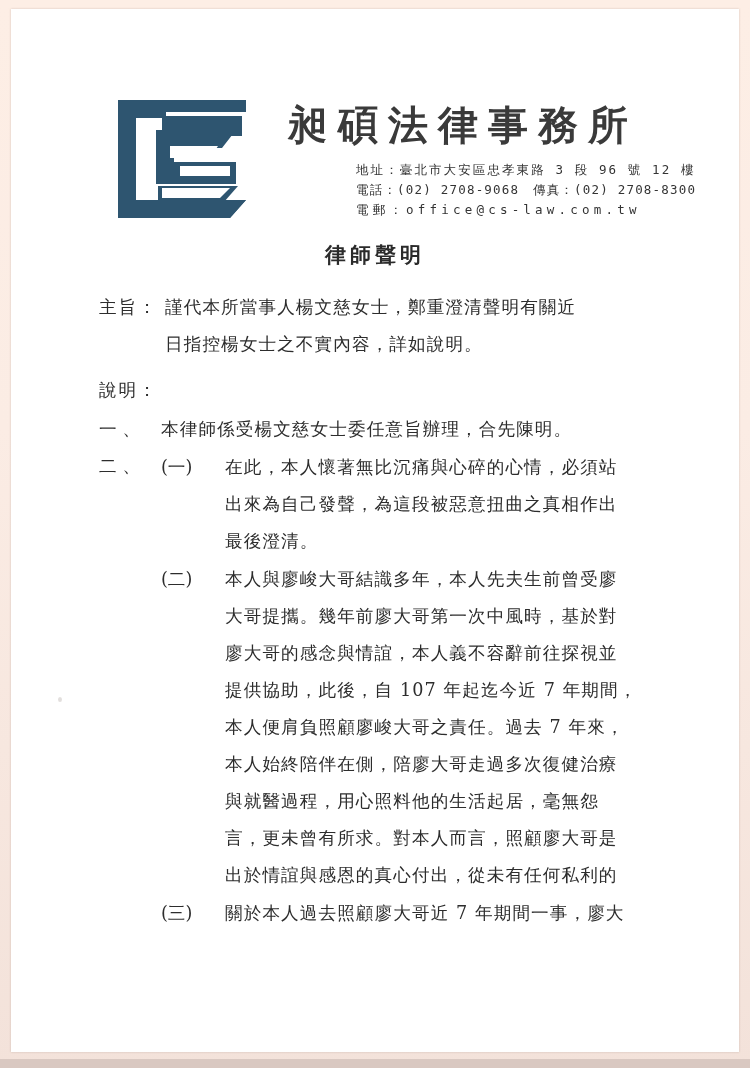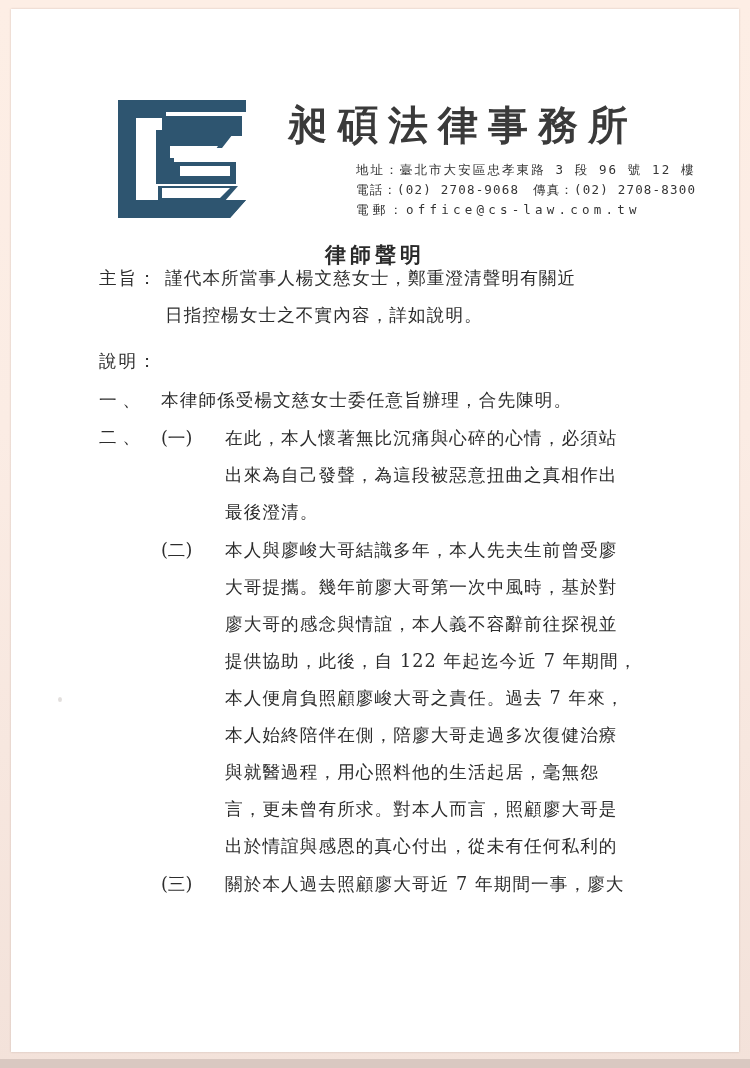--- a/index.html
+++ b/index.html
@@ -108,21 +108,21 @@
     text-align: center;
     font-size: 21px;
     font-weight: 700;
     letter-spacing: 4px;
     color: #2b2b2b;
   }
 
   .body-text {
     position: absolute;
     left: 0;
-    top: 251px;
+    top: 280px;
     width: 728px;
     color: #2d2d2d;
     font-size: 17.6px;
     line-height: 37px;
     letter-spacing: 1.1px;
   }
 
   .blk { margin: 0; }
 
   
@@ -276,21 +276,21 @@
           <span class="para-line lastline">最後澄清。</span>
         </div>
       </div>
 
       <div class="subitem blk">
         <span class="marker">(二)</span>
         <div class="content">
           <span class="para-line">本人與廖峻大哥結識多年，本人先夫生前曾受廖</span>
           <span class="para-line">大哥提攜。幾年前廖大哥第一次中風時，基於對</span>
           <span class="para-line">廖大哥的感念與情誼，本人義不容辭前往探視並</span>
-          <span class="para-line">提供協助，此後，自 122 年起迄今近 7 年期間，</span>
+          <span class="para-line">提供協助，此後，自 107 年起迄今近 7 年期間，</span>
           <span class="para-line">本人便肩負照顧廖峻大哥之責任。過去 7 年來，</span>
           <span class="para-line">本人始終陪伴在側，陪廖大哥走過多次復健治療</span>
           <span class="para-line">與就醫過程，用心照料他的生活起居，毫無怨</span>
           <span class="para-line">言，更未曾有所求。對本人而言，照顧廖大哥是</span>
           <span class="para-line">出於情誼與感恩的真心付出，從未有任何私利的</span>
         </div>
       </div>
 
       <div class="subitem blk">
         <span class="marker">(三)</span>

